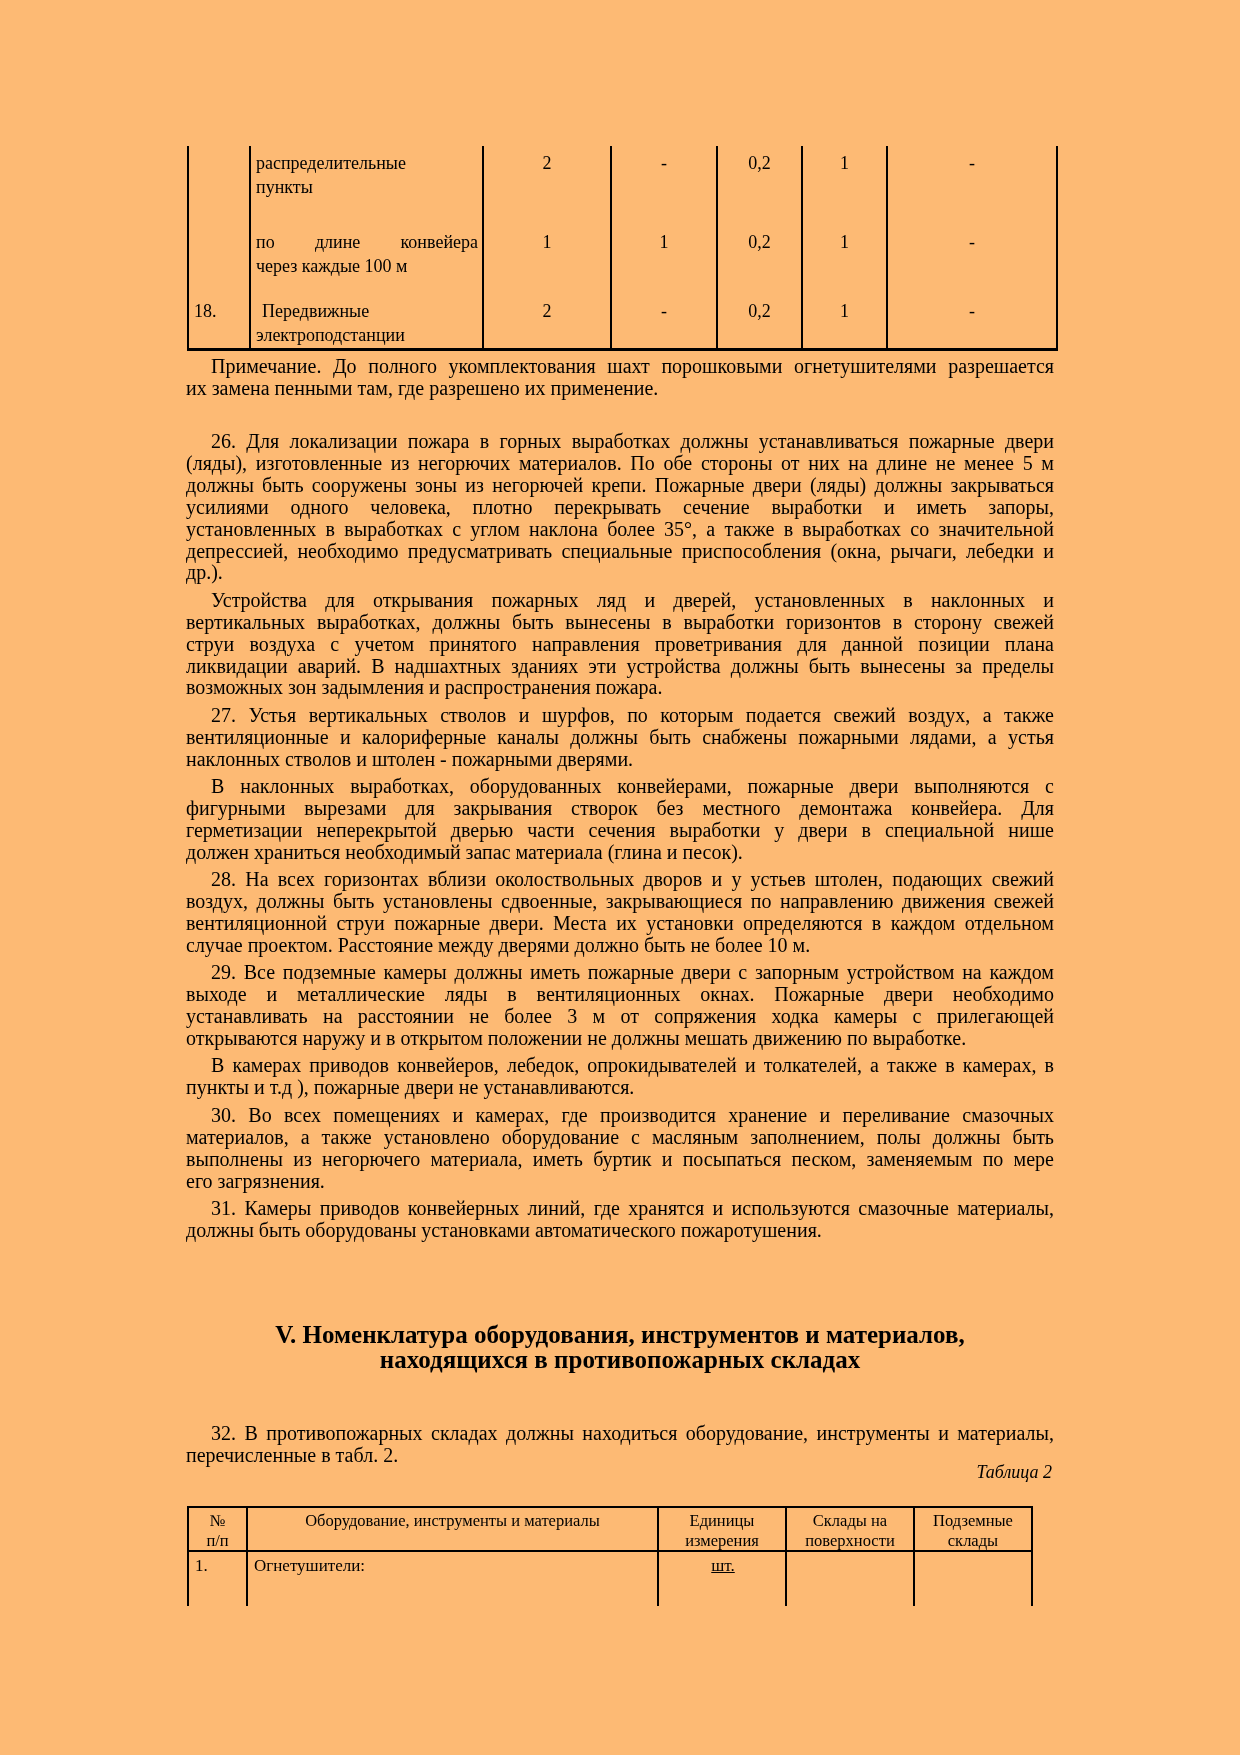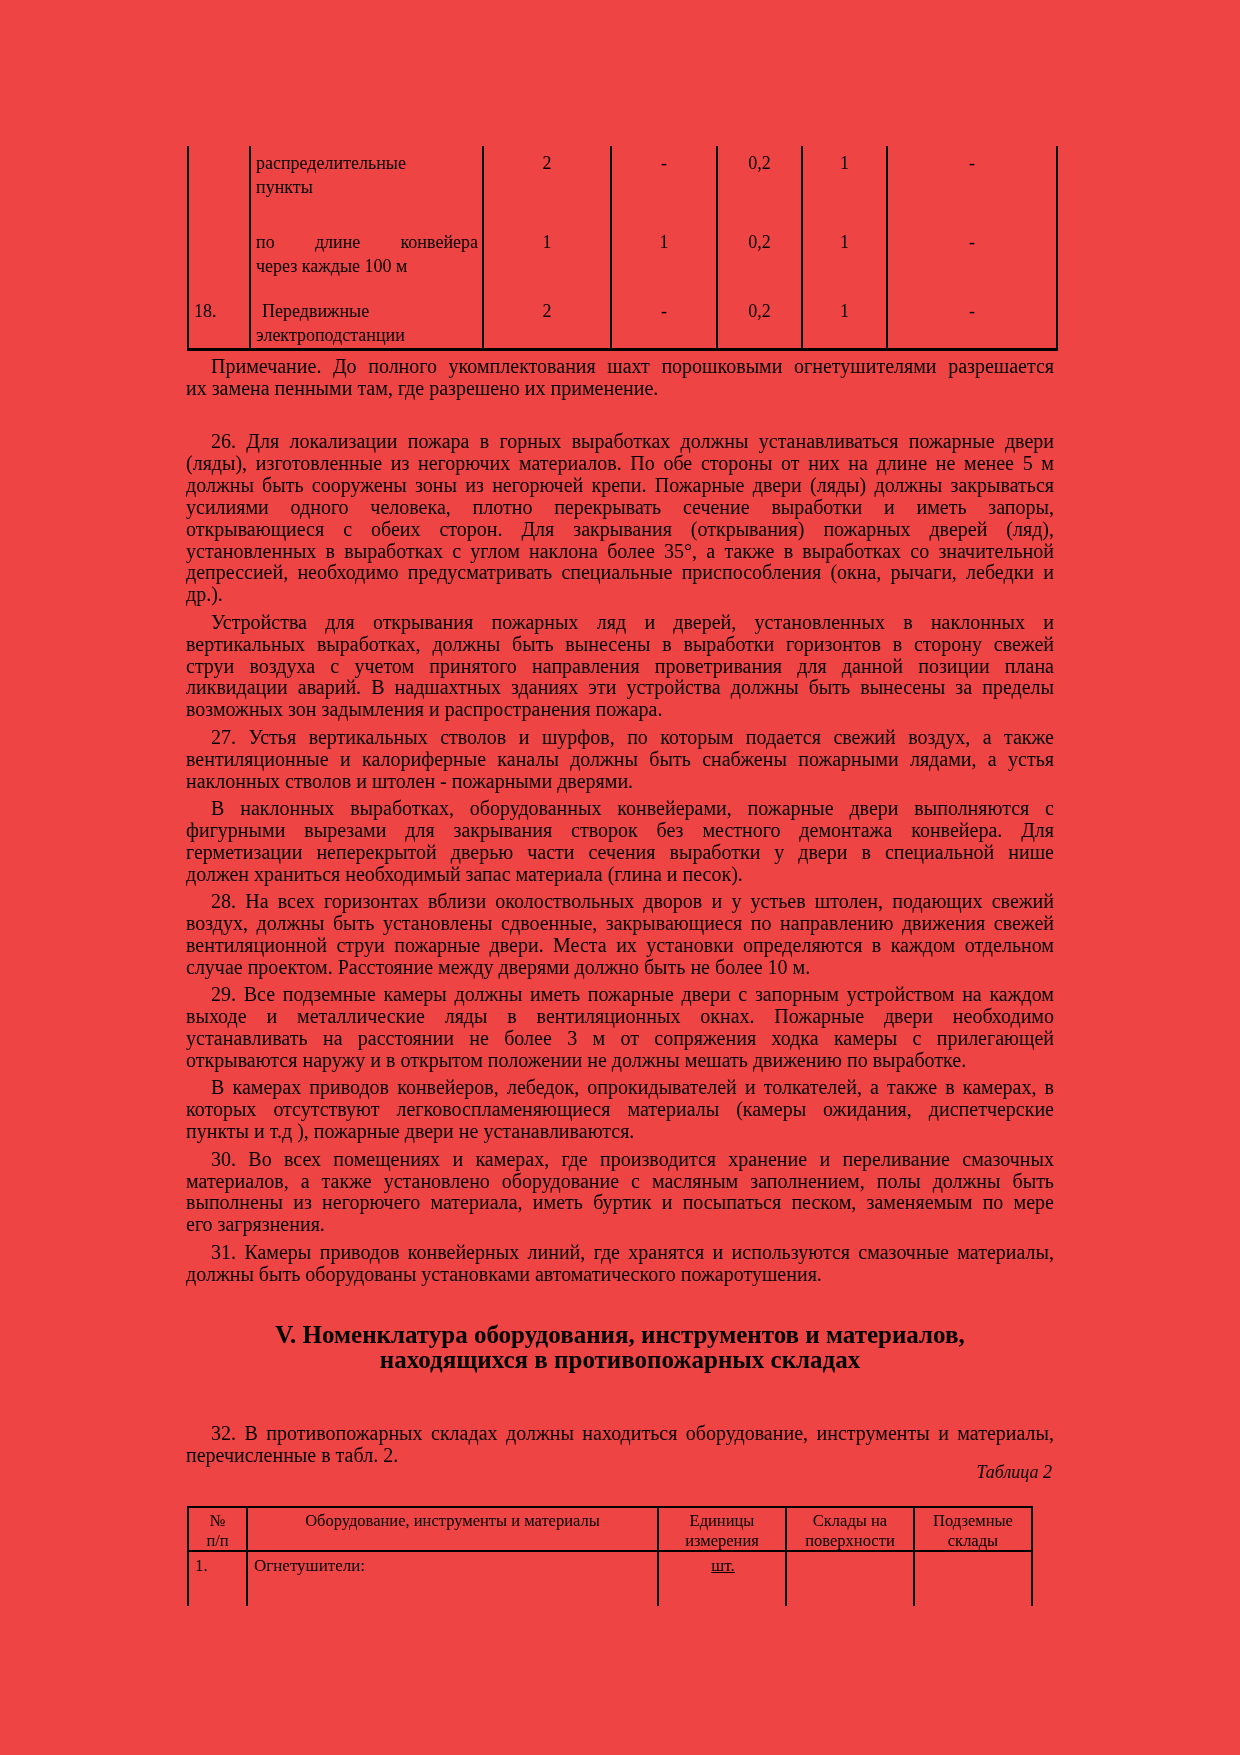--- a/index.html
+++ b/index.html
@@ -1,17 +1,17 @@
 <!DOCTYPE html>
 <html><head>
 <meta charset="utf-8">
 <style>
   html,body{margin:0;padding:0;background:#888;}
   .page{
-    position:relative;width:1240px;height:1755px;background:#ef4444;
+    position:relative;width:1240px;height:1755px;background:#fdba74;
     font-family:"Liberation Serif", serif;color:#000;overflow:hidden;
   }
   
   .ln{text-align:justify;text-align-last:justify;}
   .ln-last{text-align-last:left;}
   .indent .ln-first{padding-left:25px;}
   .center-lines .ln{text-align:center;text-align-last:center;}
 
   
   .bodytext{font-size:20px;line-height:21.9px;}
@@ -118,21 +118,20 @@
       <div class="ln ln-first">Примечание. До полного укомплектования шахт порошковыми огнетушителями разрешается</div>
       <div class="ln ln-last">их замена пенными там, где разрешено их применение.</div>
     </div>
 
   <div class="paras bodytext">
     <div class="para indent">
         <div class="ln ln-first">26. Для локализации пожара в горных выработках должны устанавливаться пожарные двери</div>
         <div class="ln">(ляды), изготовленные из негорючих материалов. По обе стороны от них на длине не менее 5 м</div>
         <div class="ln">должны быть сооружены зоны из негорючей крепи. Пожарные двери (ляды) должны закрываться</div>
         <div class="ln">усилиями одного человека, плотно перекрывать сечение выработки и иметь запоры,</div>
-        <div class="ln">открывающиеся с обеих сторон. Для закрывания (открывания) пожарных дверей (ляд),</div>
         <div class="ln">установленных в выработках с углом наклона более 35°, а также в выработках со значительной</div>
         <div class="ln">депрессией, необходимо предусматривать специальные приспособления (окна, рычаги, лебедки и</div>
         <div class="ln ln-last">др.).</div>
       </div>
     <div class="para indent">
         <div class="ln ln-first">Устройства для открывания пожарных ляд и дверей, установленных в наклонных и</div>
         <div class="ln">вертикальных выработках, должны быть вынесены в выработки горизонтов в сторону свежей</div>
         <div class="ln">струи воздуха с учетом принятого направления проветривания для данной позиции плана</div>
         <div class="ln">ликвидации аварий. В надшахтных зданиях эти устройства должны быть вынесены за пределы</div>
         <div class="ln ln-last">возможных зон задымления и распространения пожара.</div>
@@ -155,21 +154,20 @@
         <div class="ln ln-last">случае проектом. Расстояние между дверями должно быть не более 10 м.</div>
       </div>
     <div class="para indent">
         <div class="ln ln-first">29. Все подземные камеры должны иметь пожарные двери с запорным устройством на каждом</div>
         <div class="ln">выходе и металлические ляды в вентиляционных окнах. Пожарные двери необходимо</div>
         <div class="ln">устанавливать на расстоянии не более 3 м от сопряжения ходка камеры с прилегающей</div>
         <div class="ln ln-last">открываются наружу и в открытом положении не должны мешать движению по выработке.</div>
       </div>
     <div class="para indent">
         <div class="ln ln-first">В камерах приводов конвейеров, лебедок, опрокидывателей и толкателей, а также в камерах, в</div>
-        <div class="ln">которых отсутствуют легковоспламеняющиеся материалы (камеры ожидания, диспетчерские</div>
         <div class="ln ln-last">пункты и т.д ), пожарные двери не устанавливаются.</div>
       </div>
     <div class="para indent">
         <div class="ln ln-first">30. Во всех помещениях и камерах, где производится хранение и переливание смазочных</div>
         <div class="ln">материалов, а также установлено оборудование с масляным заполнением, полы должны быть</div>
         <div class="ln">выполнены из негорючего материала, иметь буртик и посыпаться песком, заменяемым по мере</div>
         <div class="ln ln-last">его загрязнения.</div>
       </div>
     <div class="para indent">
         <div class="ln ln-first">31. Камеры приводов конвейерных линий, где хранятся и используются смазочные материалы,</div>

